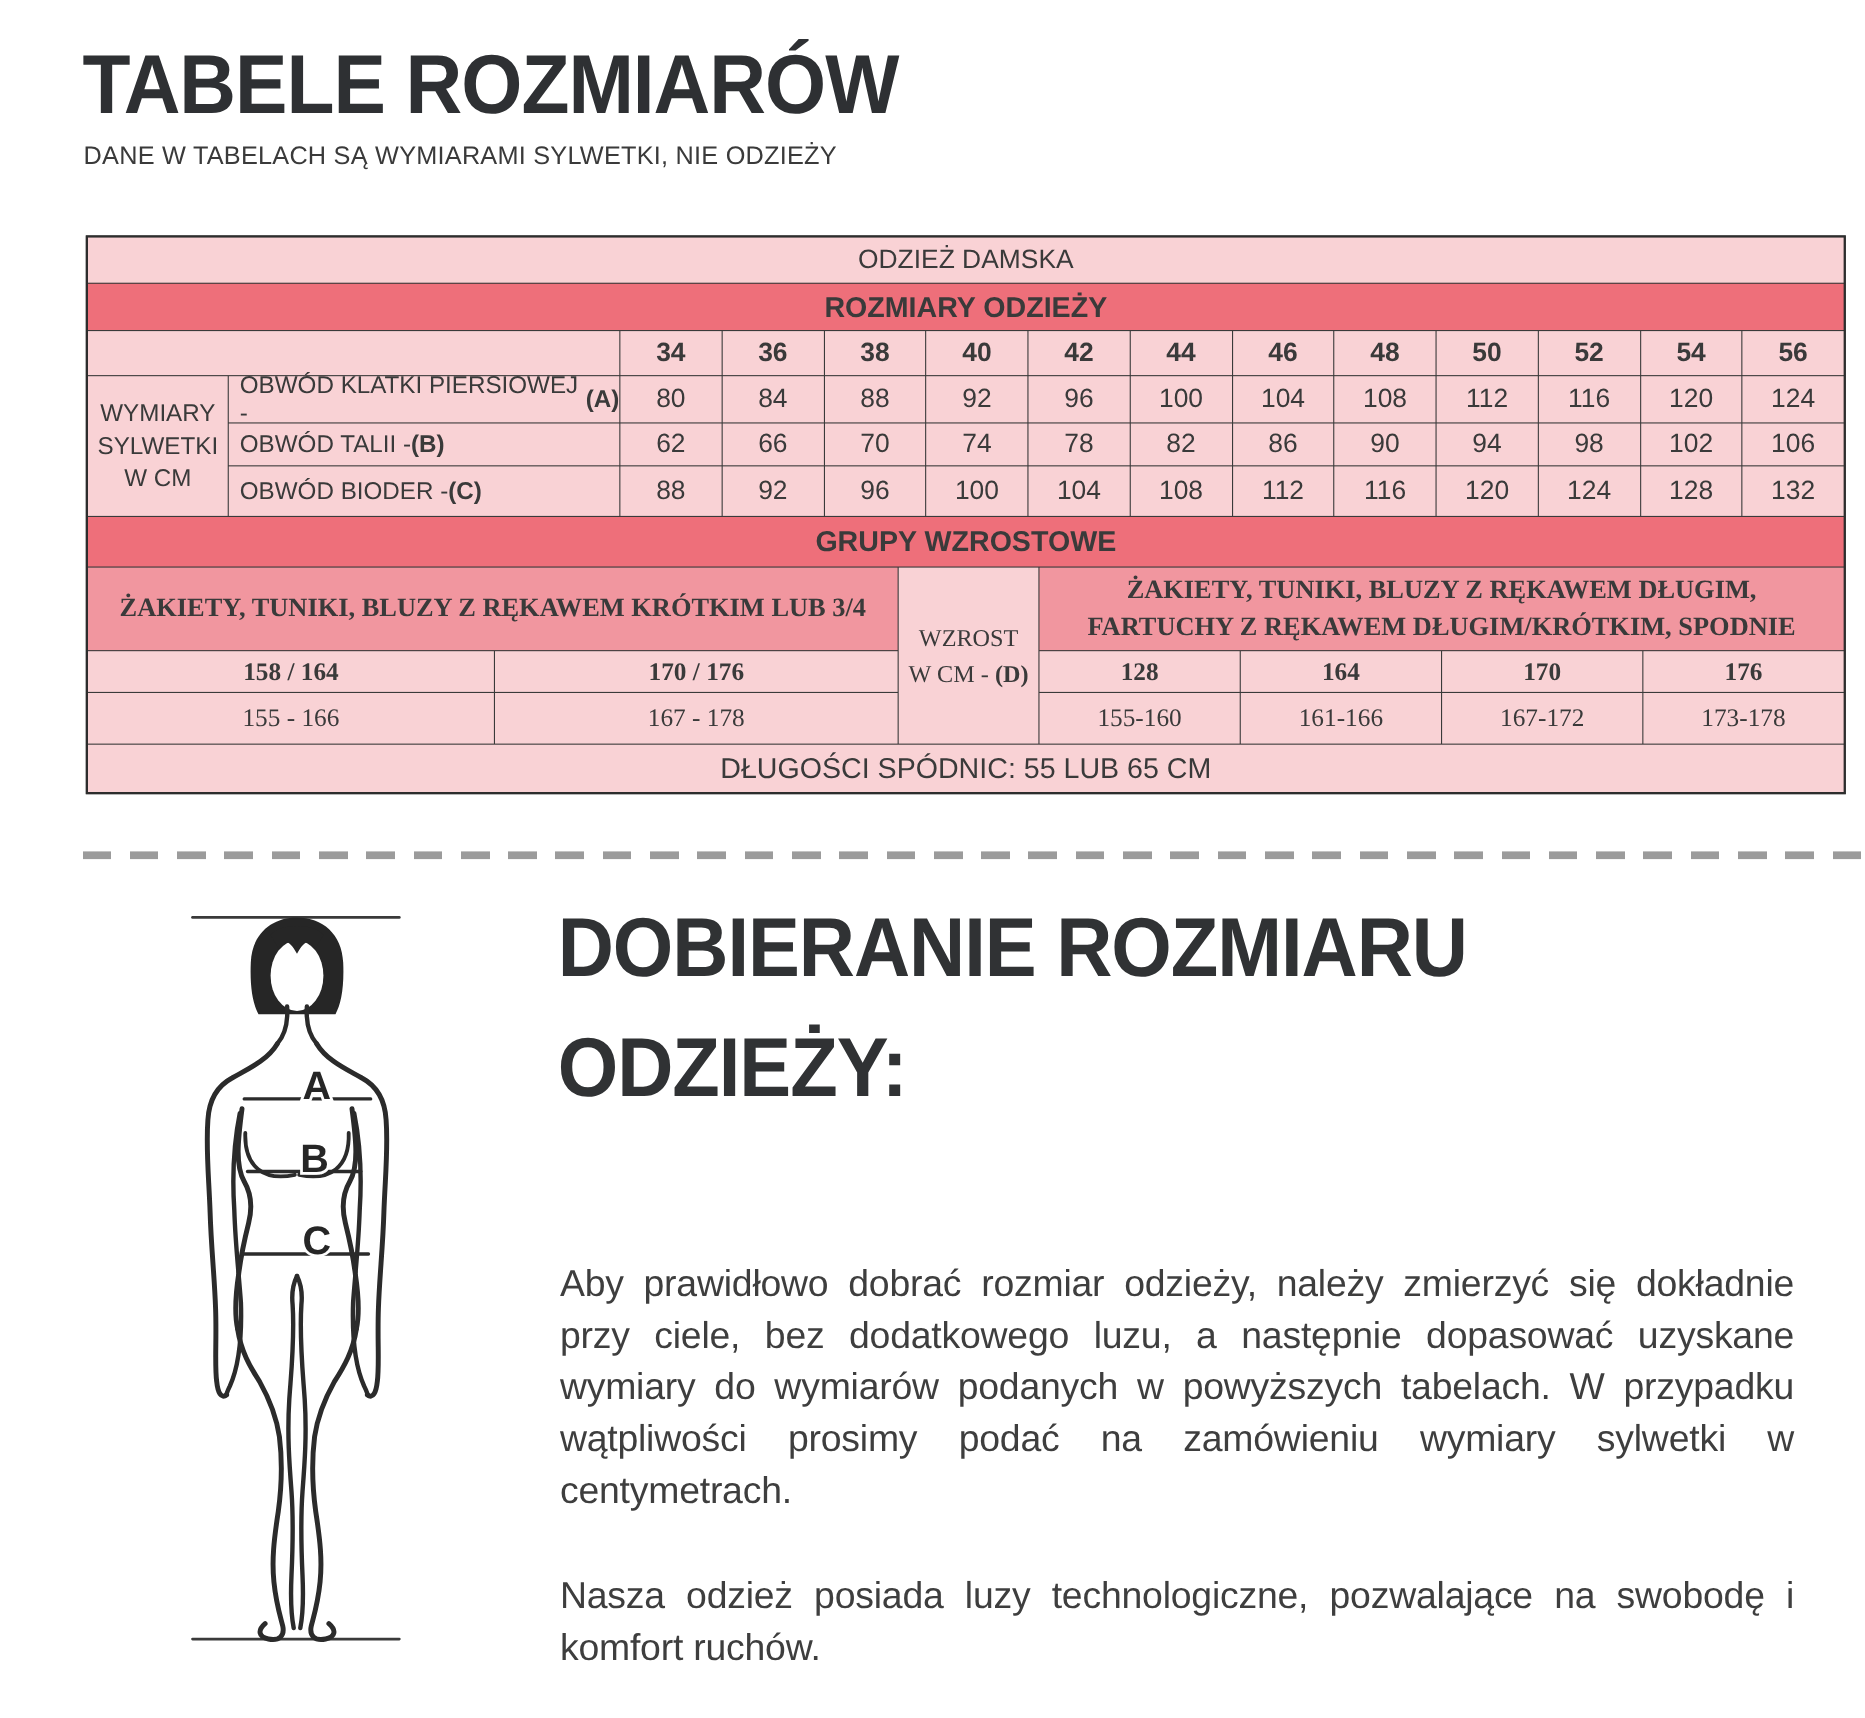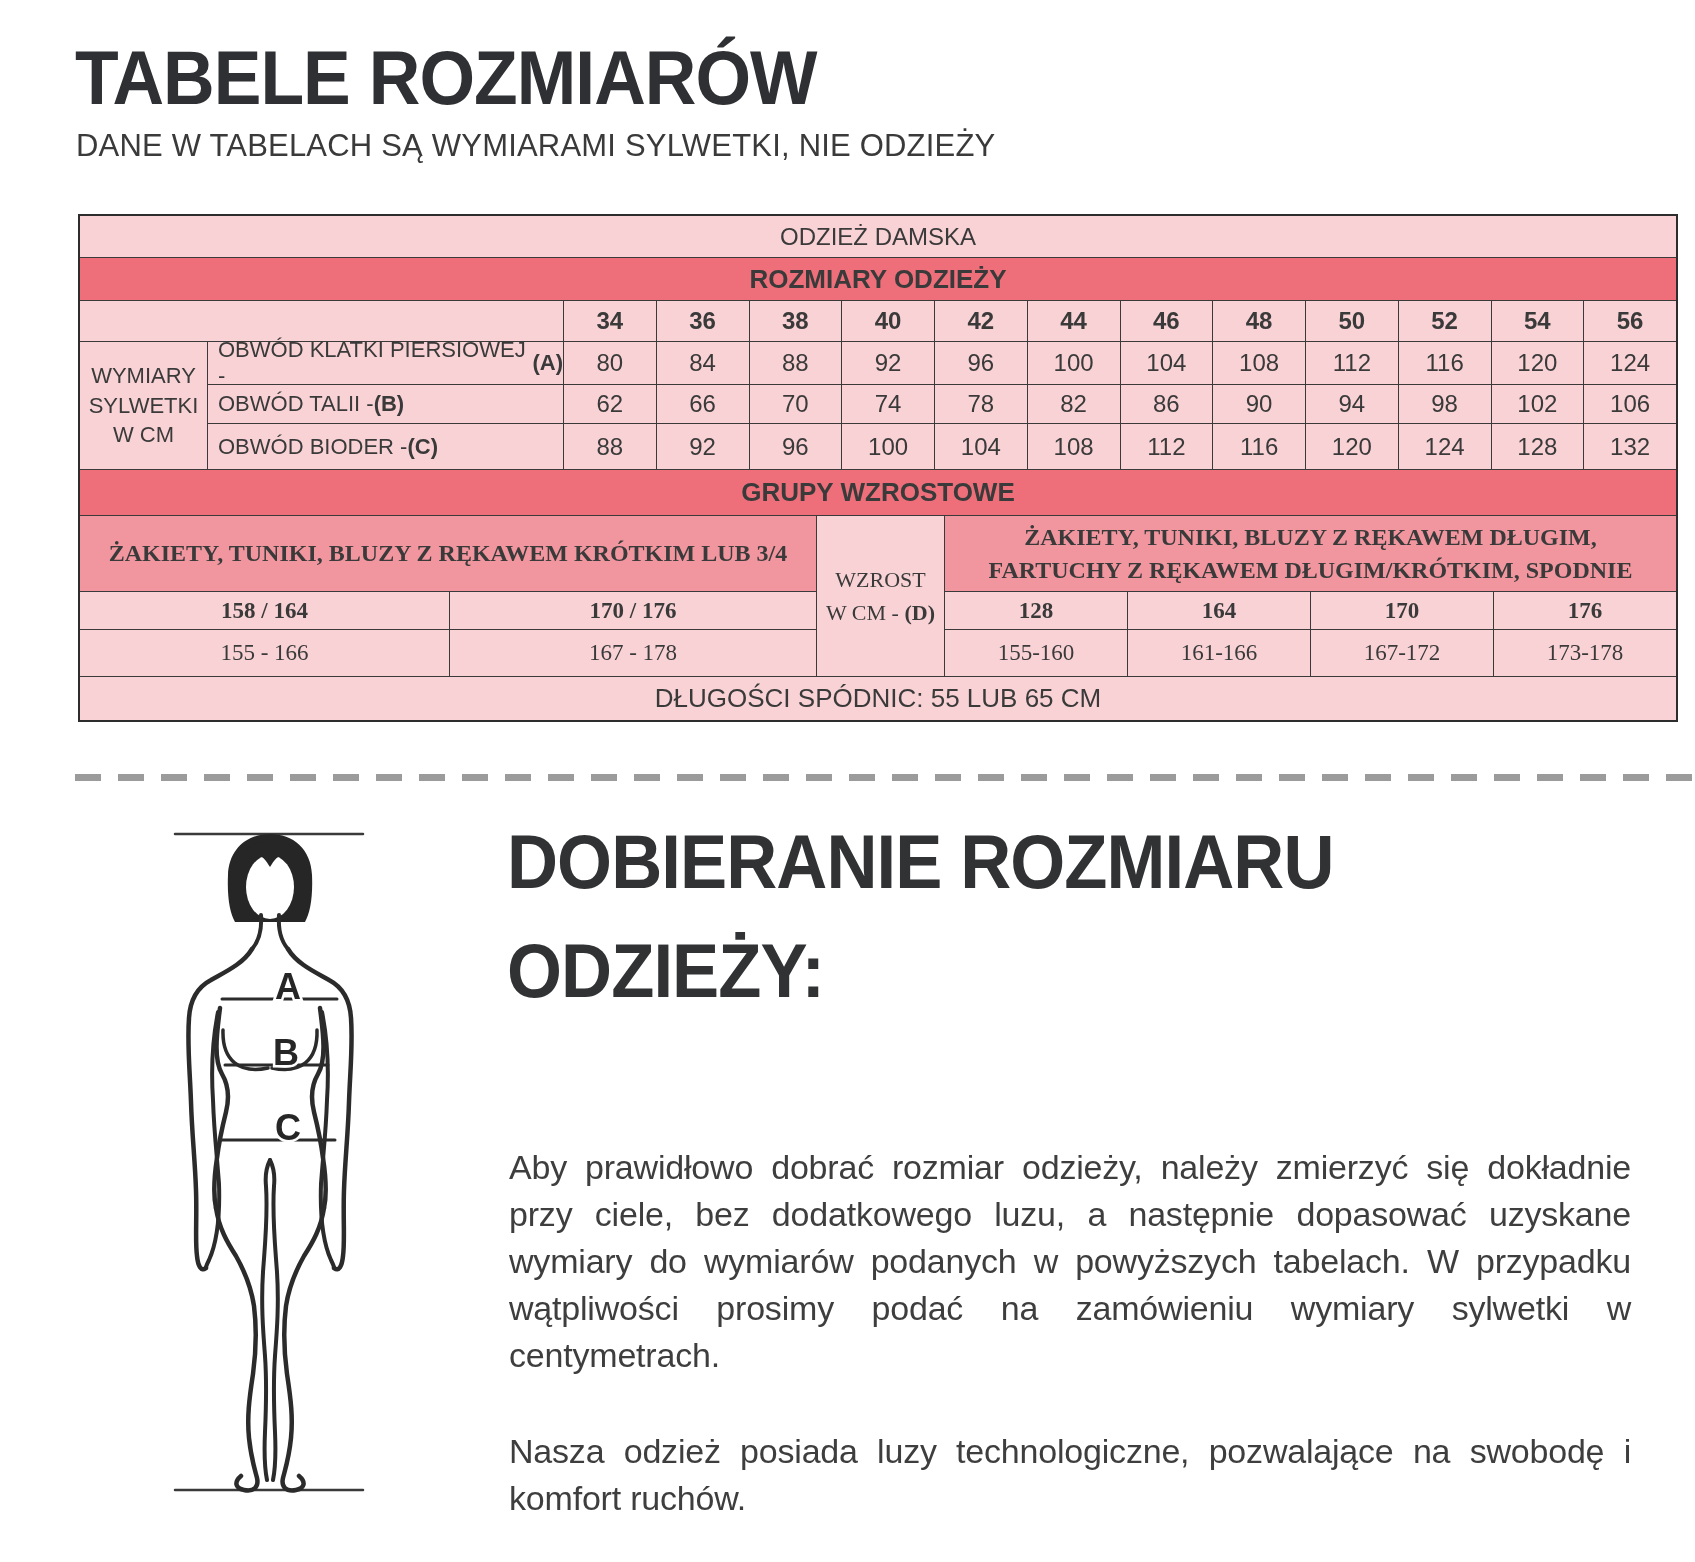--- a/index.html
+++ b/index.html
@@ -14,21 +14,21 @@
   .page{position:relative;width:1695px;height:1562px;background:#ffffff;overflow:hidden;margin-top:16px;}
 
   
   .title{
     position:absolute;left:75px;top:18px;
     font-size:76px;font-weight:700;letter-spacing:-1px;color:#2e3033;
     transform:scaleX(0.94);transform-origin:left top;white-space:nowrap;
   }
   .subtitle{
     position:absolute;left:76px;top:112px;
-    font-size:31px;color:#3a3a3a;letter-spacing:0.2px;white-space:nowrap;
+    font-size:23px;color:#3a3a3a;letter-spacing:0.2px;white-space:nowrap;
   }
 
   
   .sizetable{
     position:absolute;left:78px;top:198px;width:1600px;
     display:flex;flex-direction:column;gap:1px;
     background:var(--line);
     border:2px solid #2d2d2d;
   }
   .cell{display:flex;align-items:center;justify-content:center;background:var(--lp);color:#3a3a3a;text-align:center;}

